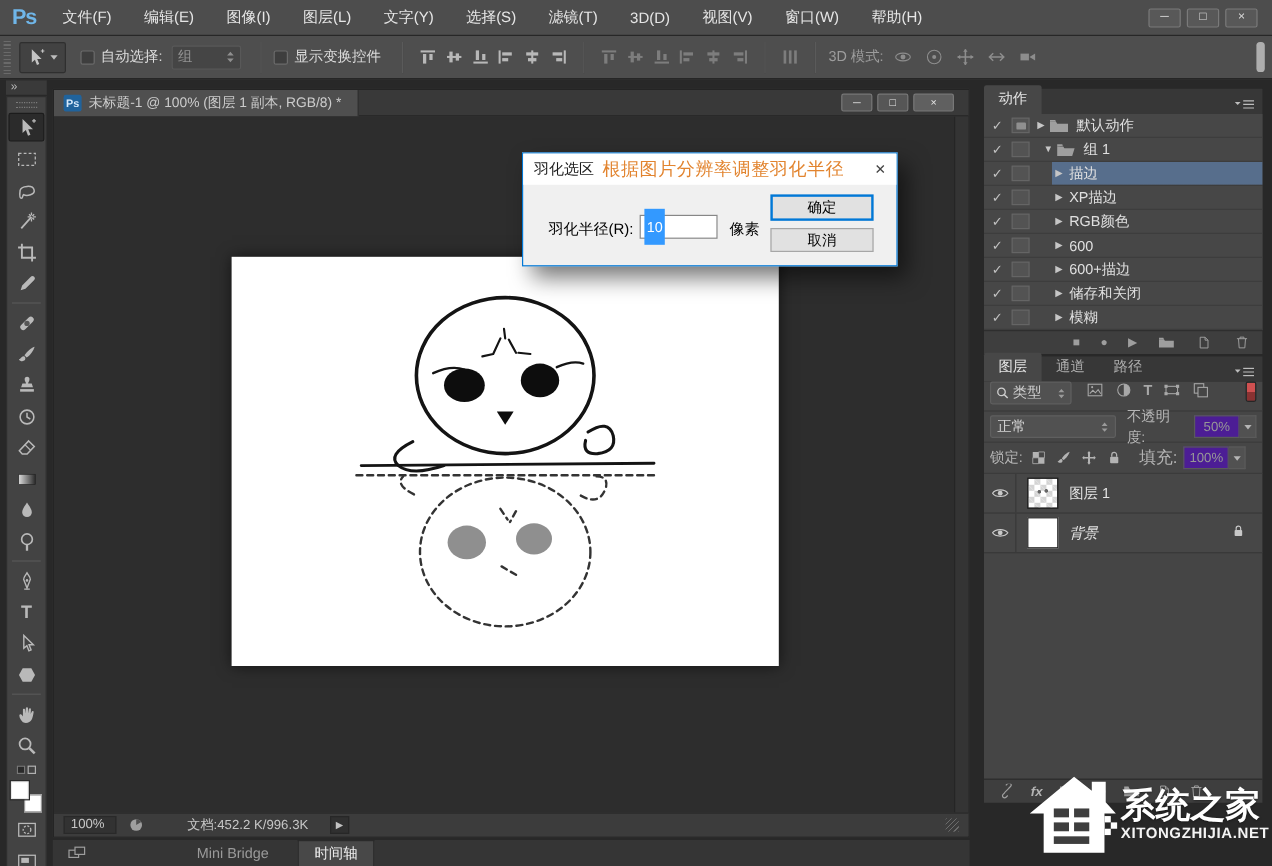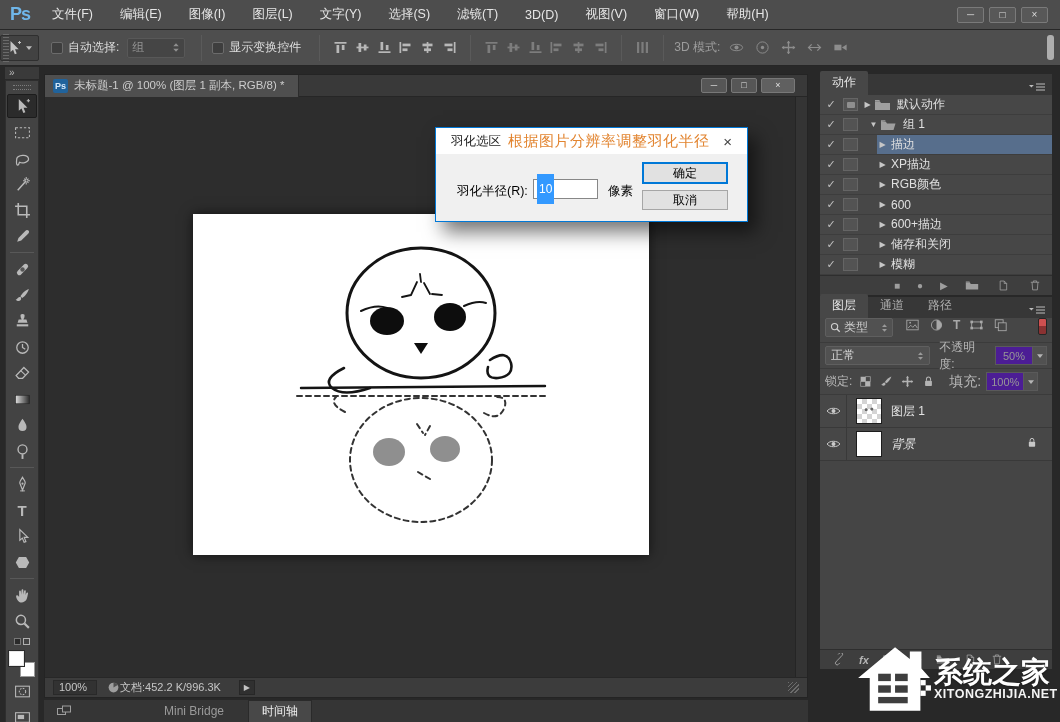--- a/index.html
+++ b/index.html
@@ -7,21 +7,21 @@
 #app{position:relative;width:1060px;height:722px;background:#282828;overflow:hidden;
   font-family:"Liberation Sans","DejaVu Sans",sans-serif;font-size:12px;color:#ddd;-webkit-font-smoothing:antialiased}
 svg.ic{display:block}
 
 .menubar{position:absolute;left:0;top:0;width:1060px;height:30px;background:#4d4d4d;border-bottom:1px solid #272727;display:flex;align-items:center;padding-left:10px}
 .ps-logo{font-size:18px;font-weight:bold;color:#6fb6e9;margin-right:22px;letter-spacing:-1px}
 .mitem{color:#e6e6e6;font-size:12.5px;margin-right:27px;white-space:nowrap}
 .wbtns{margin-left:auto;margin-right:12px;display:flex;gap:5px}
 .wbtn{width:27px;height:16px;background:#585858;border:1px solid #7a7a7a;border-radius:2px;display:flex;align-items:center;justify-content:center;font-size:10px;color:#ddd;line-height:1}
 
-.optionsbar{position:absolute;left:0;top:30px;width:1060px;height:36px;background:#4e4e4e;border-bottom:1px solid #262626;display:flex;align-items:center;}
+.optionsbar{position:absolute;left:0;top:30px;width:1060px;height:36px;background:#4e4e4e;border-bottom:1px solid #262626;display:flex;align-items:center;padding-left:16px}
 .obgrip{position:absolute;left:3px;top:4px;width:6px;height:28px;background:repeating-linear-gradient(180deg,#6a6a6a 0 1px,transparent 1px 3px)}
 .ob-tool{display:flex;align-items:center;gap:3px;background:#424242;border:1px solid #2f2f2f;border-radius:2px;height:26px;padding:0 5px;margin-right:12px}
 .obsep{width:1px;height:26px;background:#3a3a3a;border-right:1px solid #5a5a5a;margin:0 10px}
 .obchk{width:12px;height:12px;background:#3e3e3e;border:1px solid #6b6b6b;border-radius:2px;margin-right:5px}
 .oblbl{color:#dcdcdc;margin-right:8px;white-space:nowrap}
 .obdim{color:#9c9c9c}
 .ob-select{width:58px;height:20px;background:#454545;border:1px solid #585858;border-radius:2px;display:flex;align-items:center;padding:0 4px;color:#939393;margin-right:6px}
 .ag{display:flex;gap:7px;margin:0 3px}
 svg.ai{width:15px;height:13px;color:#b8b8b8}
 svg.ai.dim,.dimic{color:#7d7d7d}
@@ -46,21 +46,21 @@
 .dtab{height:22px;display:flex;align-items:center;gap:6px;background:#4f4f4f;padding:0 14px 0 8px;border-right:1px solid #2c2c2c}
 .ps-mini{width:15px;height:14px;background:#20639c;color:#d6e9fb;font-size:9px;font-weight:bold;display:flex;align-items:center;justify-content:center;border-radius:2px}
 .dtext{font-size:11.5px;color:#cccccc;white-space:nowrap}
 .dwbtns{margin-left:auto;margin-right:12px;display:flex;gap:4px}
 .dwbtn{width:26px;height:15px;background:#565656;border:1px solid #787878;border-radius:2px;display:flex;align-items:center;justify-content:center;font-size:9px;color:#e0e0e0;line-height:1}
 .dcanvas{position:relative;height:580px;background:#2d2d2d;overflow:hidden}
 .canvas{position:absolute;left:148px;top:117px;width:456px;height:341px;background:#fff;box-shadow:0 0 12px rgba(0,0,0,.6)}
 .vscroll{position:absolute;right:0;top:0;bottom:0;width:12px;background:#343434;border-left:1px solid #252525}
 .dstatus{height:20px;background:#3c3c3c;border-top:1px solid #272727;display:flex;align-items:center;padding:0 8px;font-size:11px;color:#c6c6c6}
 .zfield{min-width:44px;height:15px;background:#323232;border:1px solid #292929;padding:0 5px;line-height:13px}
-.dinfo{}
+.dinfo{margin-left:36px}
 .dplay{margin-left:18px;width:16px;height:15px;background:#303030;border:1px solid #272727;color:#c2c2c2;font-size:8px;display:flex;align-items:center;justify-content:center}
 .sgrip{margin-left:auto;width:11px;height:11px;background:repeating-linear-gradient(135deg,#6c6c6c 0 1px,transparent 1px 3px)}
 
 .bdock{position:absolute;left:44px;top:700px;width:764px;height:22px;background:#353535;display:flex;align-items:center}
 .bicon{margin-left:12px;color:#9e9e9e}
 .mb-lbl{margin-left:92px;color:#9a9a9a;font-size:12px}
 .tl-tab{margin-left:24px;background:#484848;border:1px solid #2a2a2a;border-bottom:none;color:#ededed;padding:2px 13px 3px;font-size:12px}
 
 .rightdock{position:absolute;left:820px;top:74px;width:232px;height:648px}
 .pstrip{height:21px;background:#373737;display:flex;align-items:flex-end}
@@ -107,21 +107,21 @@
 .lname{font-size:12px;color:#e4e4e4}
 .iname{font-style:italic}
 .llock{margin-left:auto;margin-right:14px;color:#c8c8c8}
 .llock svg{width:12px;height:13px}
 .lempty{background:#454545;height:188px}
 .lfoot{height:20px;background:#3e3e3e;border-top:1px solid #2e2e2e;display:flex;align-items:center;gap:13px;padding:0 12px;color:#a0a0a0}
 .lfoot svg{width:14px;height:13px}
 .fx{font-size:11px;font-style:italic;font-weight:bold;color:#b3b3b3}
 
 .dialog{position:absolute;left:435px;top:127px;width:313px;height:95px;background:#f0f0f0;border:1px solid #0078d7;box-shadow:8px 10px 18px rgba(0,0,0,.55);z-index:50}
-.dlgtitle{height:26px;background:#fff;display:flex;align-items:center;padding:0 15px}
+.dlgtitle{height:26px;background:#fff;display:flex;align-items:center;padding:0 9px}
 .dlgname{font-size:12.5px;color:#1c1c1c}
 .dlgannot{font-size:15px;color:#e2842f;margin-left:7px;white-space:nowrap;letter-spacing:.5px}
 .dlgclose{margin-left:auto;color:#444;font-size:15px;line-height:1}
 .dlgbody{position:relative;height:67px;font-size:12.5px;color:#000}
 .dlglbl{position:absolute;left:21px;top:29px}
 .dlginput{position:absolute;left:97px;top:25px;width:65px;height:20px;background:#fff;border:1px solid #878787;padding:2px 3px;font-size:12px}
 .dlgsel{background:#3399ff;color:#fff;padding:8px 2px}
 .dlgunit{position:absolute;left:172px;top:29px}
 .dbtn{position:absolute;left:206px;width:86px;background:#e1e1e1;font-size:12px;color:#000;display:flex;align-items:center;justify-content:center}
 .dbtn.ok{top:8px;height:22px;border:2px solid #0078d7}

